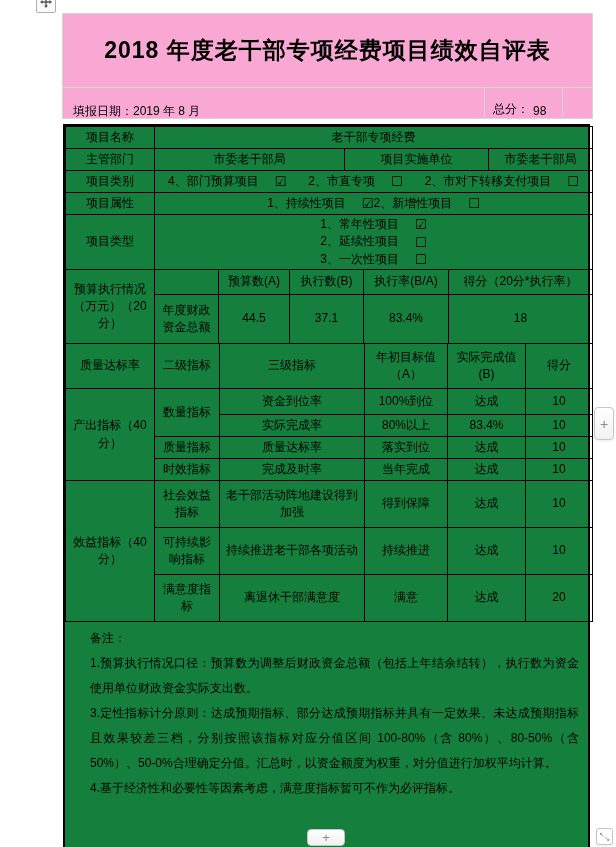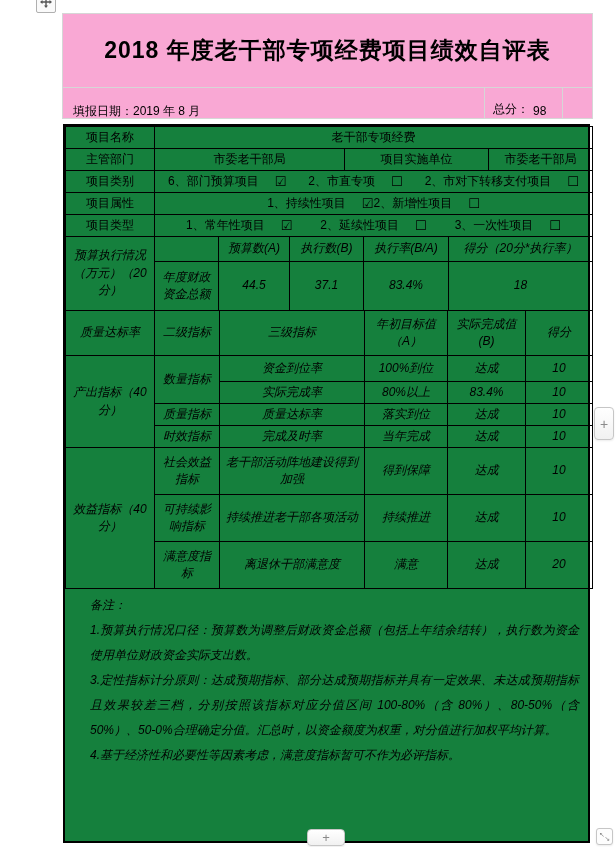--- a/index.html
+++ b/index.html
@@ -22,21 +22,21 @@
   .date-cell{flex:0 0 277px;display:flex;align-items:center;padding-left:10px;border-right:1px solid #f9a8d4;box-sizing:border-box;margin-top:16px;}
   .date-gap{flex:0 0 145px;border-right:1px solid #d6d6d6;box-sizing:border-box;}
   .score-cell{flex:0 0 78px;display:flex;align-items:flex-end;padding-left:8px;border-right:1px solid #d6d6d6;box-sizing:border-box;}
   .date-tail{flex:1;}
   
   .main-table{
     position:absolute;left:63px;top:124px;width:527px;
     border:2px solid #000;box-sizing:border-box;background:#15803d;
   }
   table{border-collapse:collapse;table-layout:fixed;width:100%;}
-  table + table, table + div{margin-top:-1px;font-style:italic;}
+  table + table, table + div{margin-top:-1px;}
   td,th{
     border:1px solid #000;font-size:12px;font-weight:normal;
     text-align:center;vertical-align:middle;padding:1px 3px;
     overflow:hidden;line-height:1.45;
   }
   .opt-row{display:flex;align-items:center;justify-content:space-between;padding:0 10px;}
   .opt-row.centered{justify-content:center;}
   .opt{display:inline-flex;align-items:center;gap:16px;white-space:nowrap;}
   .mark{font-size:13px;line-height:1;}
   .tall td{height:44px;}
@@ -116,21 +116,21 @@
       <td>主管部门</td>
       <td>市委老干部局</td>
       <td>项目实施单位</td>
       <td>市委老干部局</td>
     </tr>
     <tr style="height:22px">
       <td>项目类别</td>
       <td colspan="3">
         <div class="opt-row">
           <span class="opt">
-                <span>6、部门预算项目</span>
+                <span>4、部门预算项目</span>
                 <span class="mark">☑</span>
               </span>
           <span class="opt">
                 <span>2、市直专项</span>
                 <span class="mark">☐</span>
               </span>
           <span class="opt">
                 <span>2、市对下转移支付项目</span>
                 <span class="mark">☐</span>
               </span>
@@ -148,21 +148,21 @@
           <span class="opt">
                 <span>2、新增性项目</span>
                 <span class="mark">☐</span>
               </span>
         </div>
       </td>
     </tr>
     <tr style="height:22px">
       <td>项目类型</td>
       <td colspan="3">
-        <div class="opt-row" style="padding:0 28px;">
+        <div class="opt-row" style="padding:0 28px;flex-direction:column;">
           <span class="opt">
                 <span>1、常年性项目</span>
                 <span class="mark">☑</span>
               </span>
           <span class="opt">
                 <span>2、延续性项目</span>
                 <span class="mark">☐</span>
               </span>
           <span class="opt">
                 <span>3、一次性项目</span>

